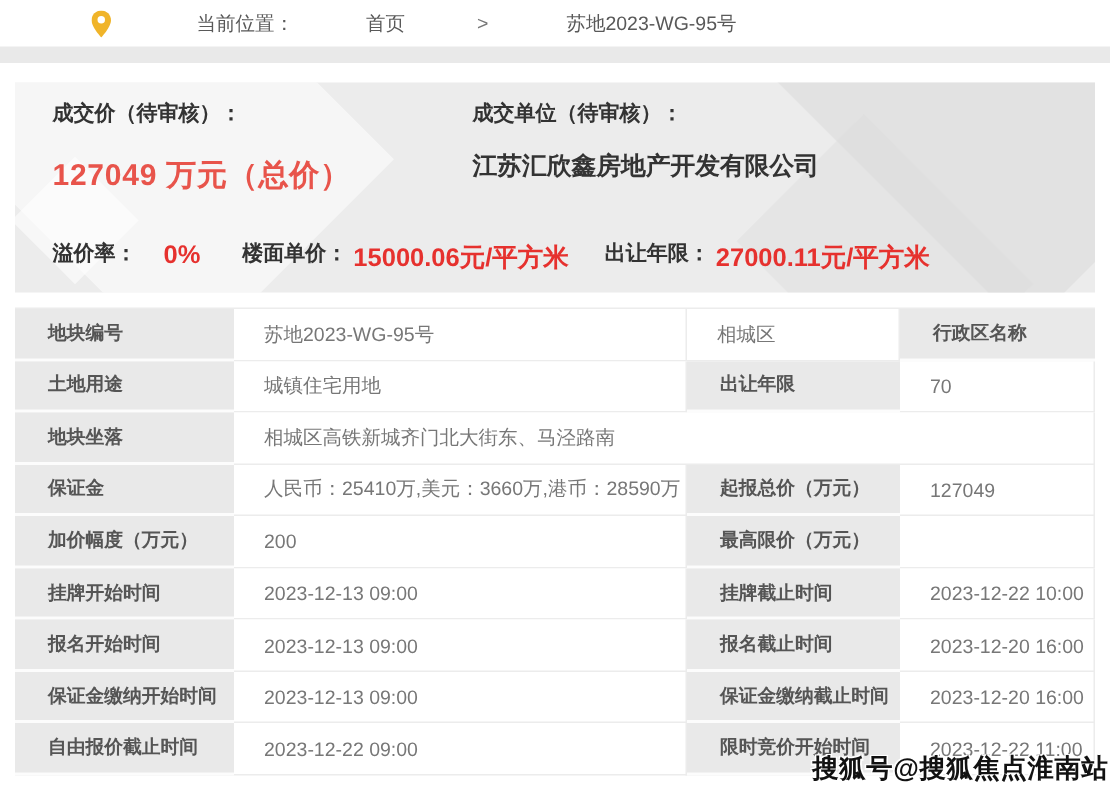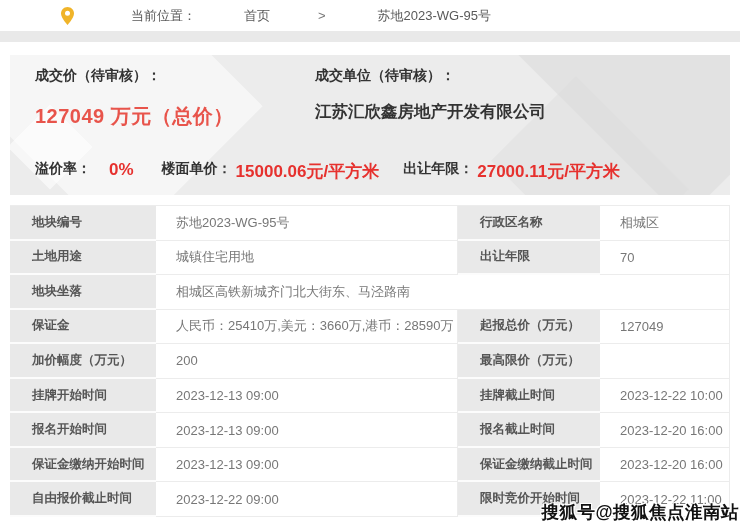--- a/index.html
+++ b/index.html
@@ -158,22 +158,22 @@
       <span class="lbl lbl2 g">出让年限：</span>
       <span class="val">27000.11元/平方米</span>
     </div>
   </div>
 </div>
 
 <div class="info-table">
     <div class="trow">
       <div class="tcell label">地块编号</div>
       <div class="tcell value">苏地2023-WG-95号</div>
+      <div class="tcell value">相城区</div>
       <div class="tcell label">行政区名称</div>
-      <div class="tcell value">相城区</div>
     </div>
     <div class="trow">
       <div class="tcell label">土地用途</div>
       <div class="tcell value">城镇住宅用地</div>
       <div class="tcell label">出让年限</div>
       <div class="tcell value">70</div>
     </div>
     <div class="trow span">
       <div class="tcell label">地块坐落</div>
       <div class="tcell value">相城区高铁新城齐门北大街东、马泾路南</div>

